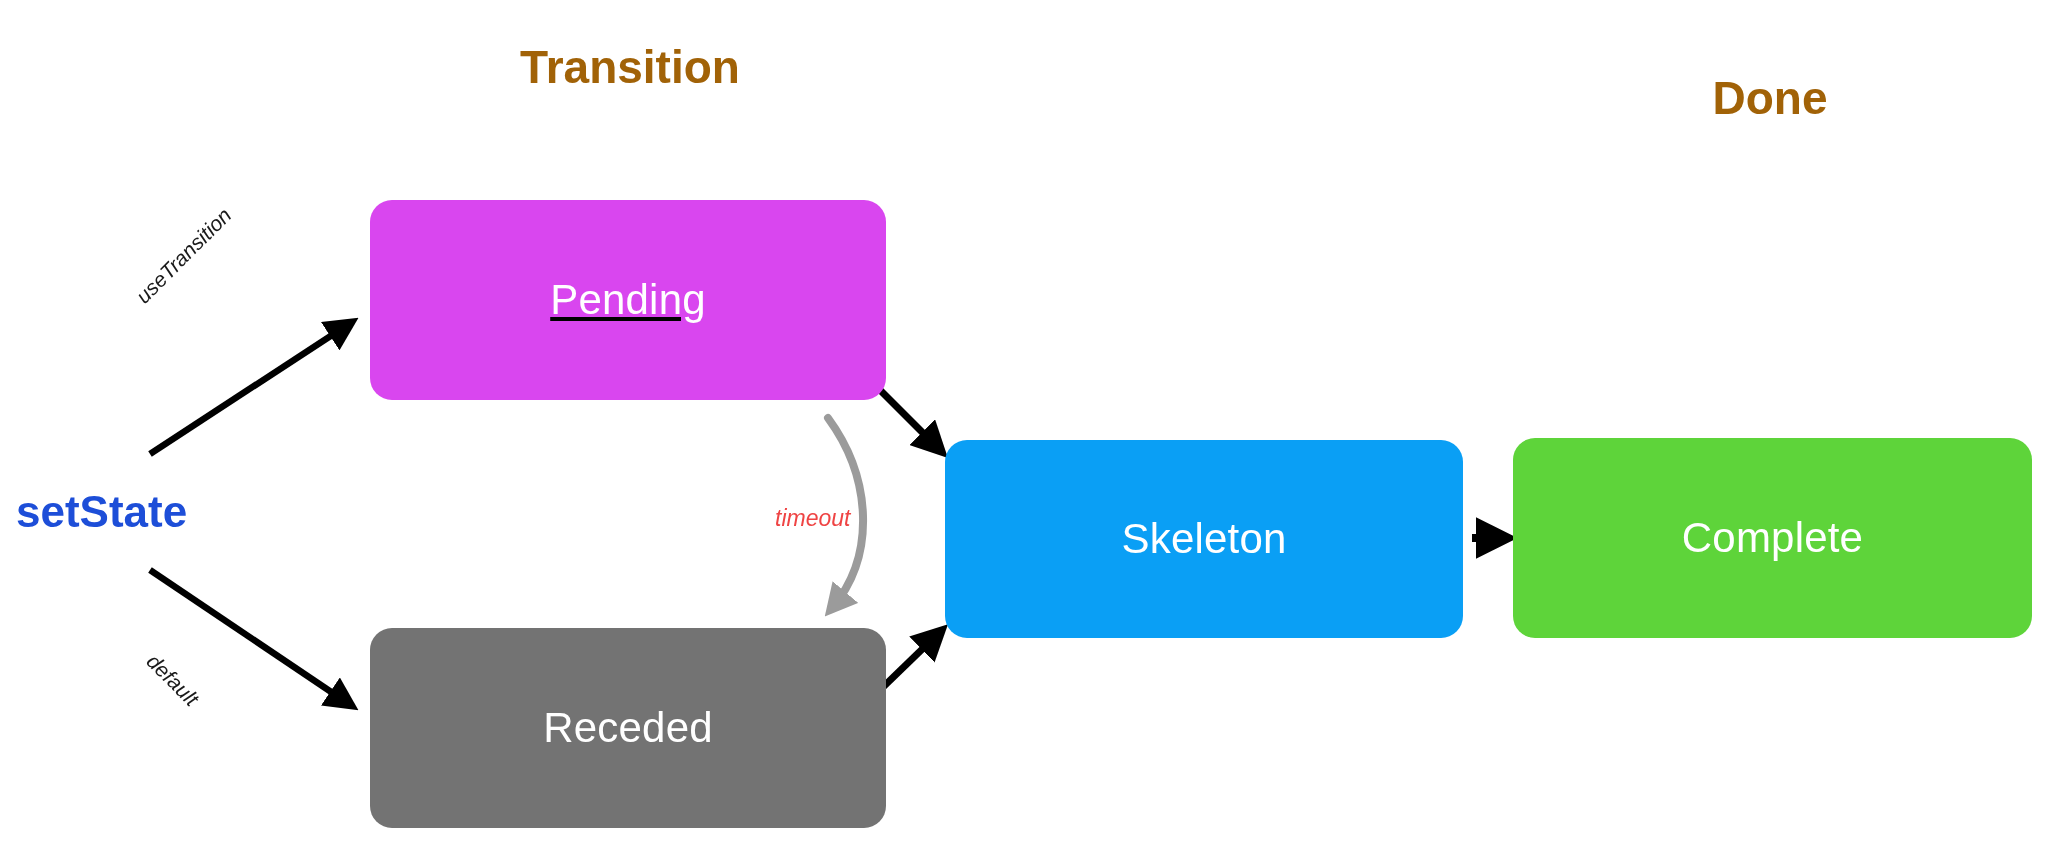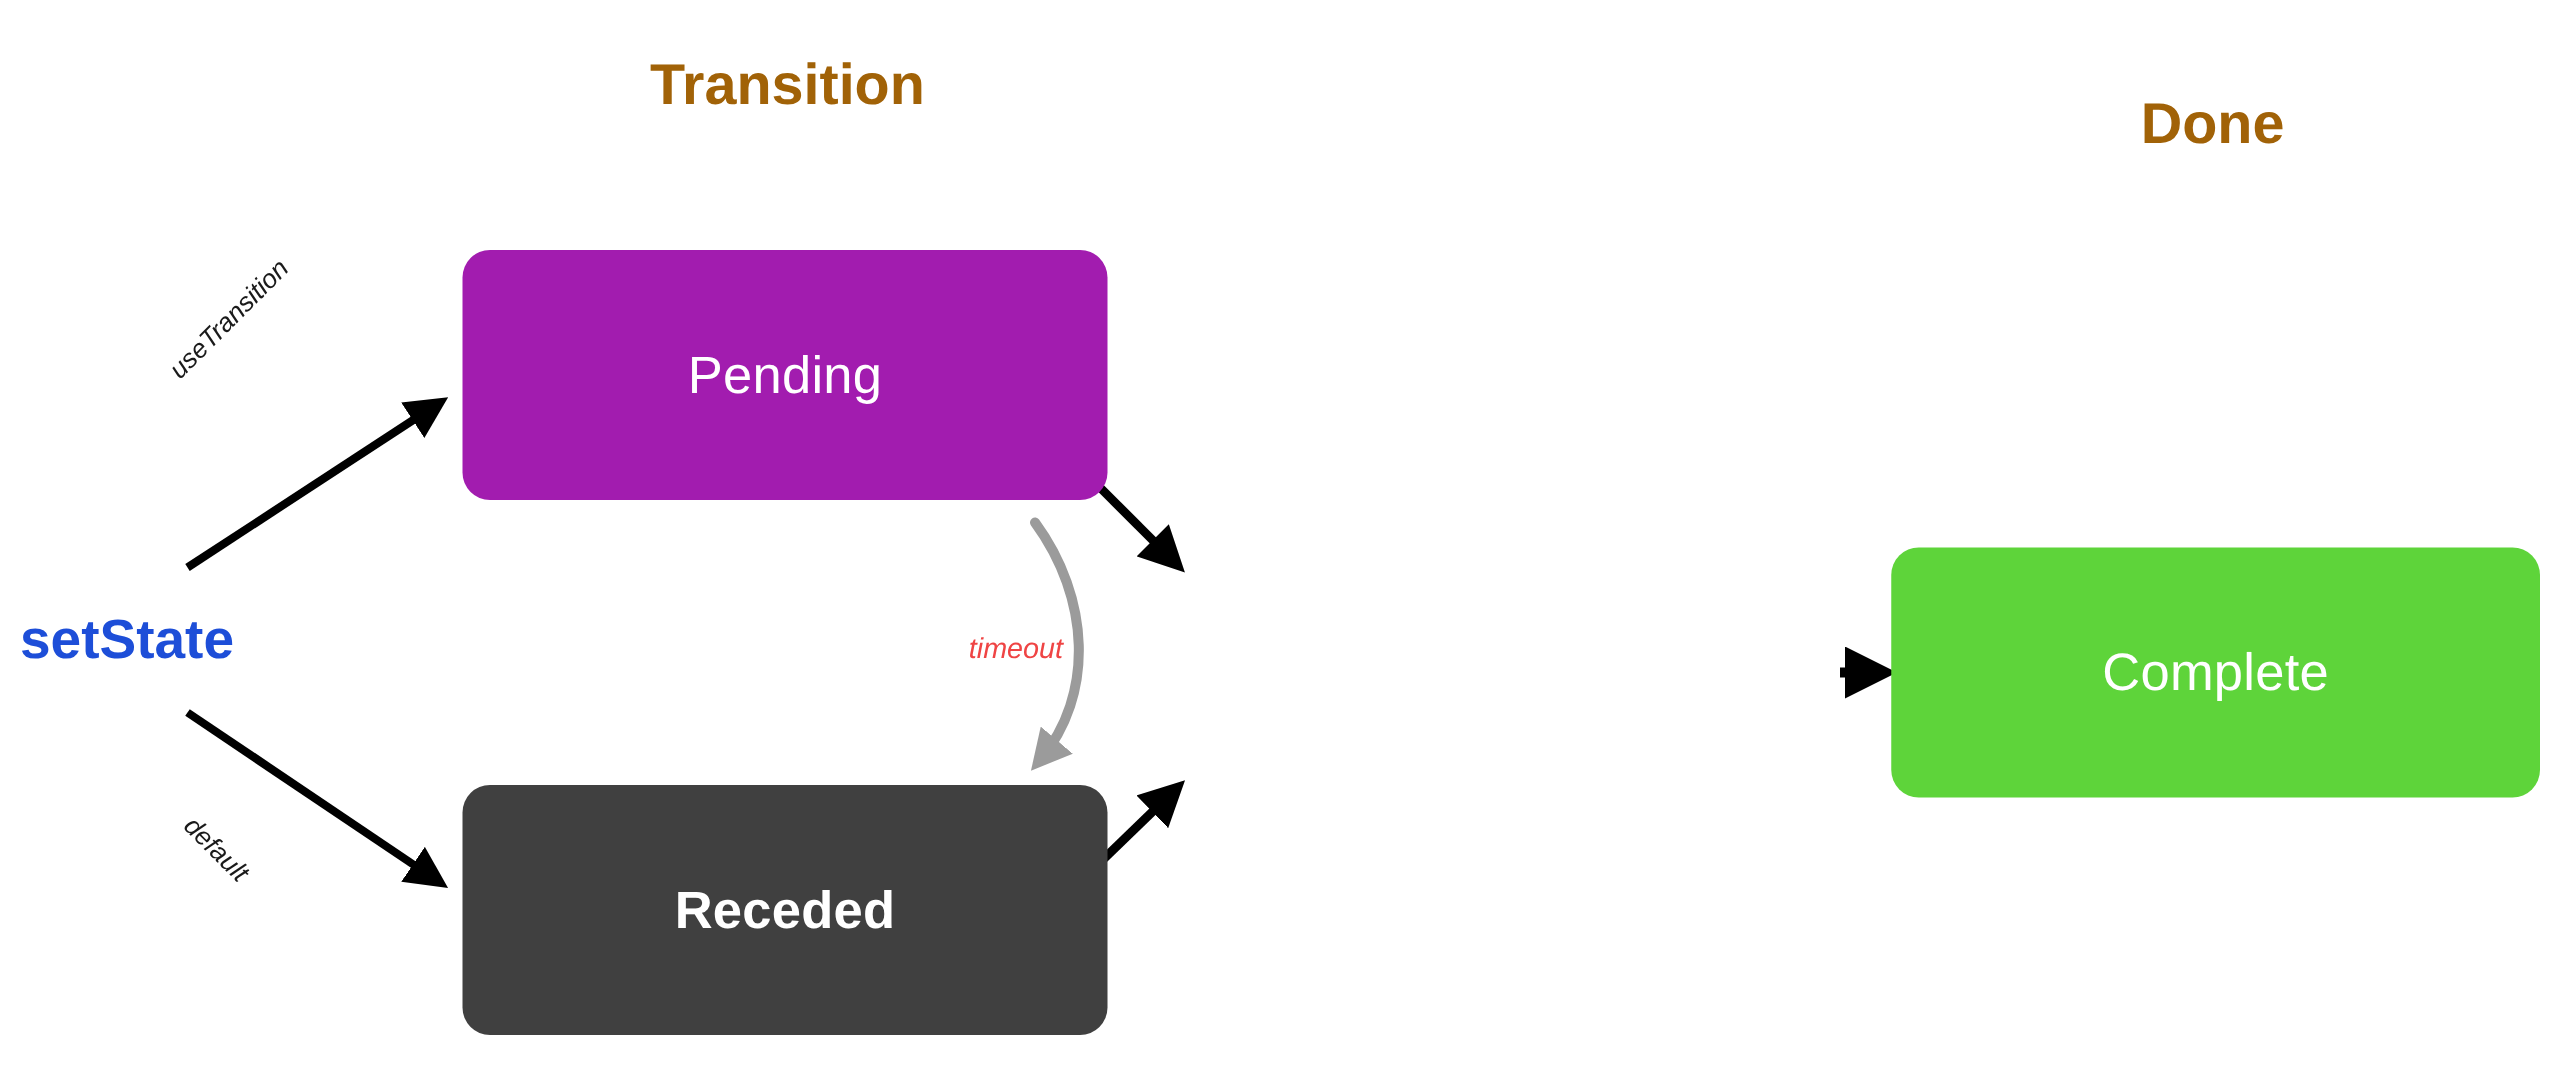--- a/index.html
+++ b/index.html
@@ -151,26 +151,29 @@
       <path d="M 828 418 C 872 478, 876 556, 832 608" fill="none" stroke="#9b9b9b" stroke-width="8" stroke-linecap="round" marker-end="url(#arrowhead-gray)"></path>
     </g>
   </svg>
 
   <div id="label-setstate">setState</div>
 
   <div class="edge-label" id="label-usetransition">useTransition</div>
   <div class="edge-label" id="label-default">default</div>
   <div class="edge-label" id="label-timeout">timeout</div>
 
-  <div class="state-box" id="box-pending" style="background-color: #a21caf;">
+  <div class="state-box" id="box-pending" style="background-color: #d946ef; text-decoration: underline;">
     <span class="box-label">Pending</span>
   </div>
 
-  <div class="state-box" id="box-receded" style="background-color: #404040; font-weight: bold;">
+  <div class="state-box" id="box-receded" style="background-color: #737373;">
     <span class="box-label">Receded</span>
   </div>
 
+  <div class="state-box" id="box-skeleton" style="background-color: rgb(10, 159, 245);">
+    <span class="box-label">Skeleton</span>
+  </div>
 
   <div class="state-box" id="box-complete" style="background-color: rgb(94, 212, 58);">
     <span class="box-label">Complete</span>
   </div>
 
 </div>
 
 </body></html>

